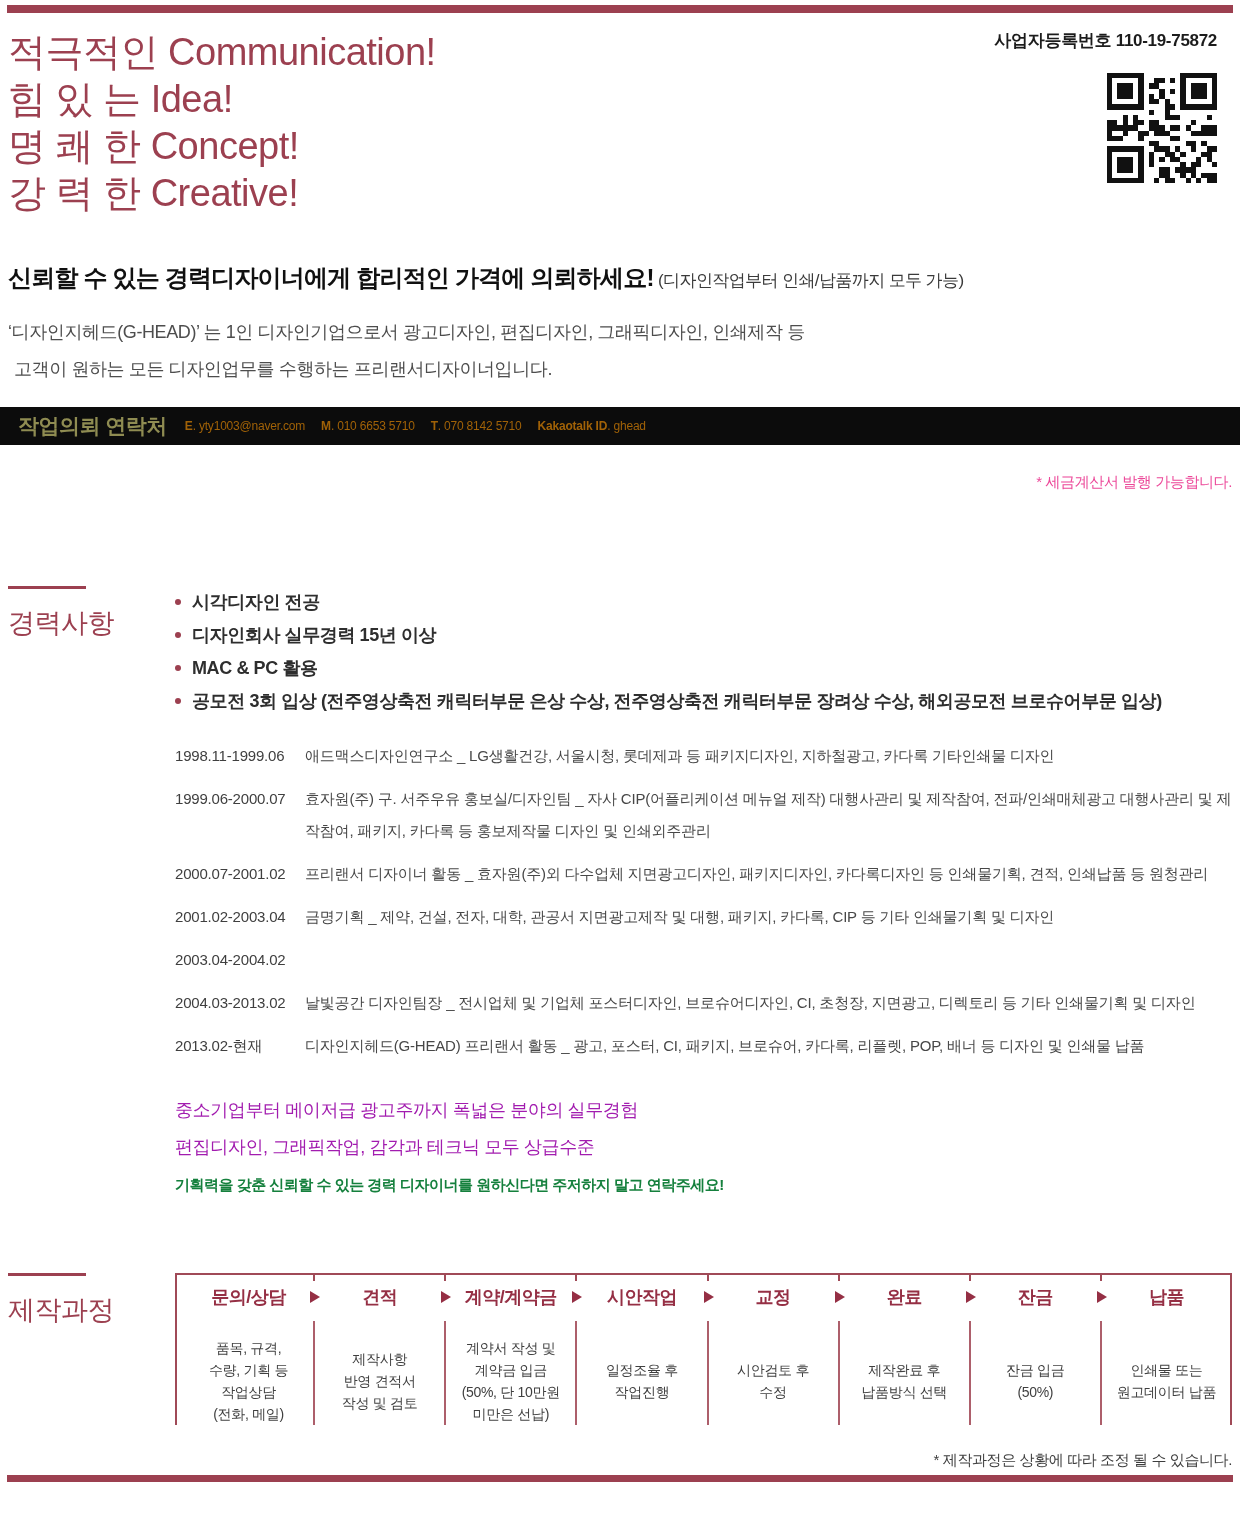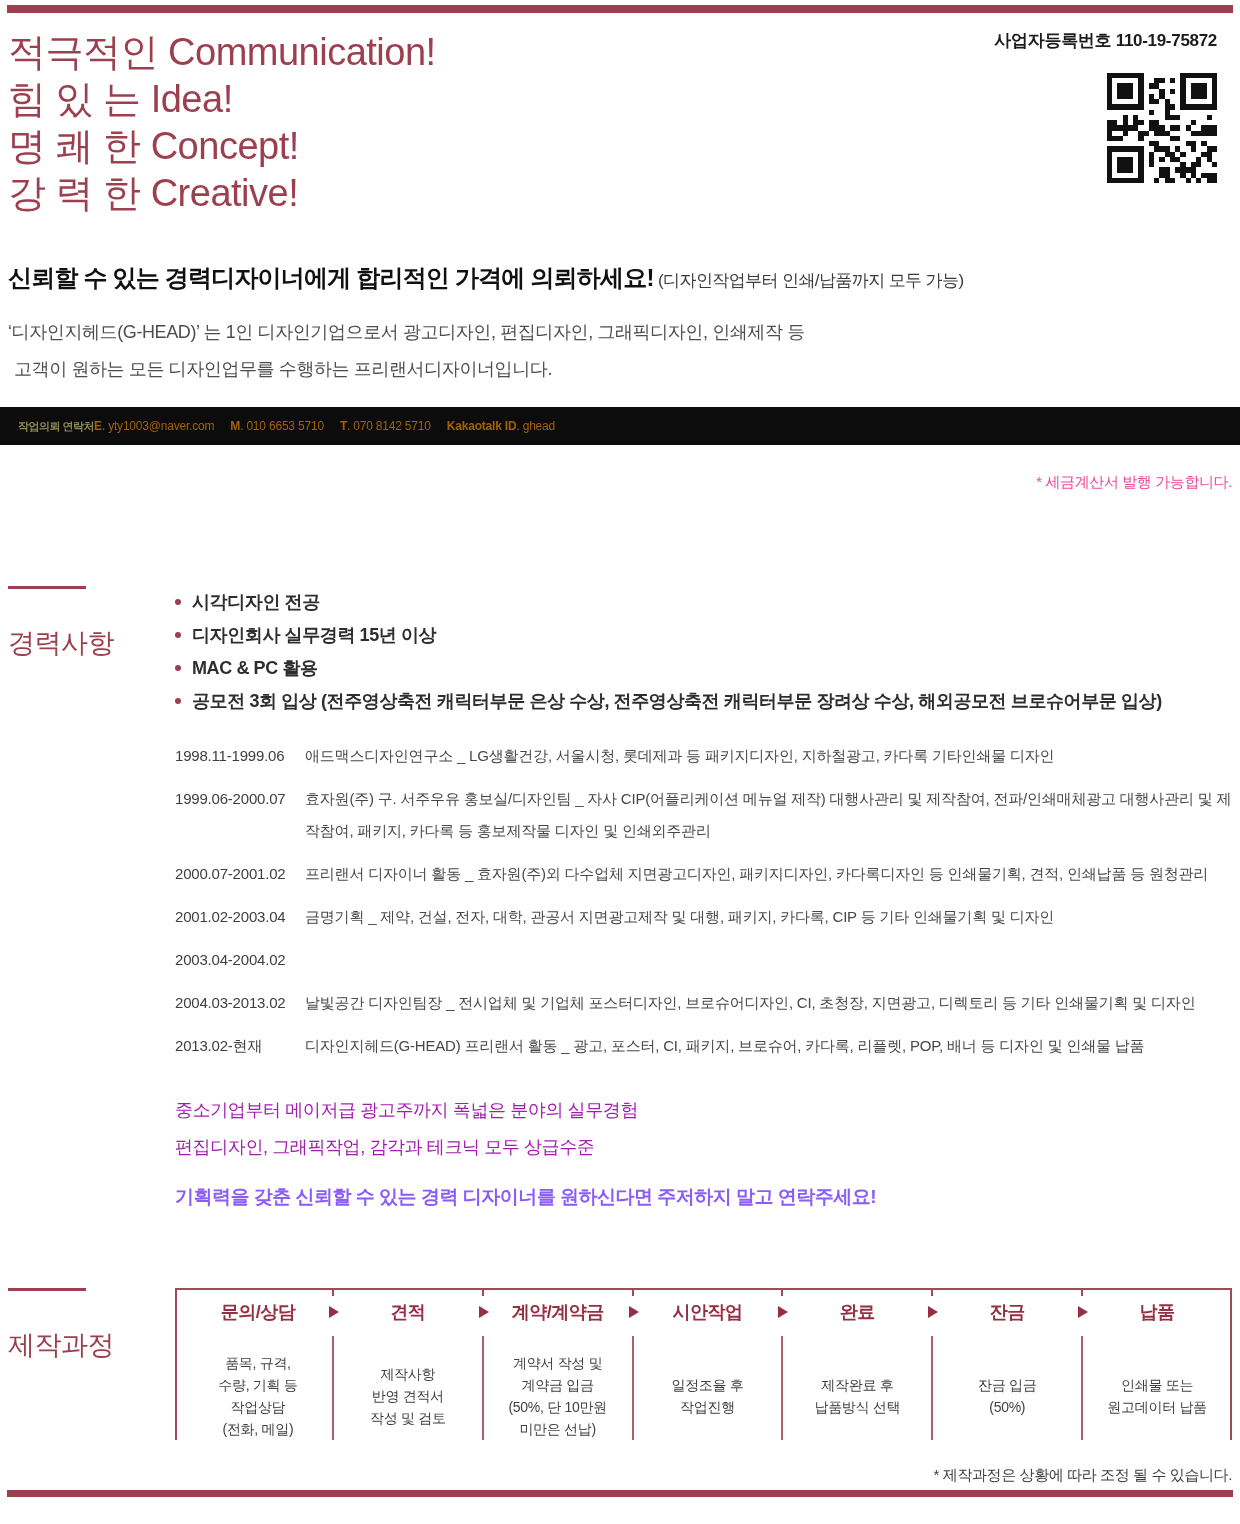--- a/index.html
+++ b/index.html
@@ -25,46 +25,46 @@
   
   .intro { margin-top:45px; }
   .headline-line { white-space:nowrap; }
   .headline { font-size:24px; font-weight:bold; color:#101010; letter-spacing:-0.8px; }
   .headline-note { font-size:17px; font-weight:normal; color:#3a3a3a; letter-spacing:-0.6px; }
   .intro-body { margin-top:20px; font-size:18px; line-height:37px; color:#4d4d4d; letter-spacing:-0.4px; }
   .intro-body .indent { padding-left:6px; }
 
   
   .contact-bar { margin-top:19px; height:38px; background:#0c0c0c; display:flex; align-items:center; padding-left:18px; }
-  .contact-label { color:#8f8c52; font-weight:bold; font-size:11px; letter-spacing:-0.5px; }
+  .contact-label { color:#8f8c52; font-weight:bold; font-size:21px; letter-spacing:-0.5px; margin-right:18px; }
   .contact-item { color:#a16207; font-size:12px; letter-spacing:-0.2px; margin-right:16px; }
   .contact-item b { font-weight:bold; }
 
   .note { font-size:15px; text-align:right; letter-spacing:-0.4px; }
   .tax-note { margin-top:28px; color:#ec4899; }
   .process-note { margin-top:8px; color:#3d3d3d; }
 
   
   .section { position:relative; }
   .side-label { position:absolute; left:0; top:0; width:160px; }
   .side-rule { width:78px; height:3px; background:#9c4050; }
-  .side-title { margin-top:36px; font-size:27px; color:#9c4050; letter-spacing:-0.5px; }
+  .side-title { margin-top:16px; font-size:27px; color:#9c4050; letter-spacing:-0.5px; }
   .section-content { margin-left:167px; }
 
   
   .career { margin-top:94px; }
   .bullets { list-style:none; margin:0; padding:0; }
   .bullets li { font-size:18px; line-height:33px; font-weight:600; color:#2e2e2e; letter-spacing:-0.4px; }
   .dot { display:inline-block; width:6px; height:6px; border-radius:50%; background:#9c4050; margin-right:11px; vertical-align:3px; }
   .rows { margin-top:22px; }
   .crow { display:flex; margin-bottom:11px; font-size:15px; line-height:32px; color:#474747; letter-spacing:-0.2px; }
   .period { width:130px; flex-shrink:0; font-size:15px; color:#3f3f3f; }
   .cdesc { flex:1; }
   .summary { margin-top:30px; font-size:18px; line-height:37px; color:#a21caf; letter-spacing:-0.4px; }
-  .cta { margin-top:18px; font-size:19px; font-weight:bold; color:#8b5cf6; letter-spacing:-0.5px; }
+  .cta { margin-top:10px; font-size:15px; font-weight:bold; color:#15803d; letter-spacing:-0.5px; }
 
   
   .process { margin-top:78px; }
   .ptable { position:relative; display:flex; border-top:2px solid #a04a57; height:168px; margin-top:2px;padding-left:8px; }
   .ptable::before, .ptable::after { content:''; position:absolute; top:0; bottom:18px; width:2px; background:#a04a57; }
   .ptable::before { left:0; }
   .ptable::after { right:0; }
   .pcol { flex:1; position:relative; }
   .pcol + .pcol::before { content:''; position:absolute; left:-1px; top:46px; bottom:18px; width:2px; background:#ad5f6b; }
   .pcol + .pcol::after { content:''; position:absolute; left:-1px; top:0; height:6px; width:2px; background:#a04a57; }
@@ -421,20 +421,28 @@
           <div class="pcol">
             <div class="phead">
                 <span>시안작업</span>
                 <span class="arrow"></span>
               </div>
             <div class="pdesc">일정조율 후
 작업진행</div>
           </div>
           <div class="pcol">
             <div class="phead">
+                <span>교정</span>
+                <span class="arrow"></span>
+              </div>
+            <div class="pdesc">시안검토 후
+수정</div>
+          </div>
+          <div class="pcol">
+            <div class="phead">
                 <span>완료</span>
                 <span class="arrow"></span>
               </div>
             <div class="pdesc">제작완료 후
 납품방식 선택</div>
           </div>
           <div class="pcol">
             <div class="phead">
                 <span>잔금</span>
                 <span class="arrow"></span>

